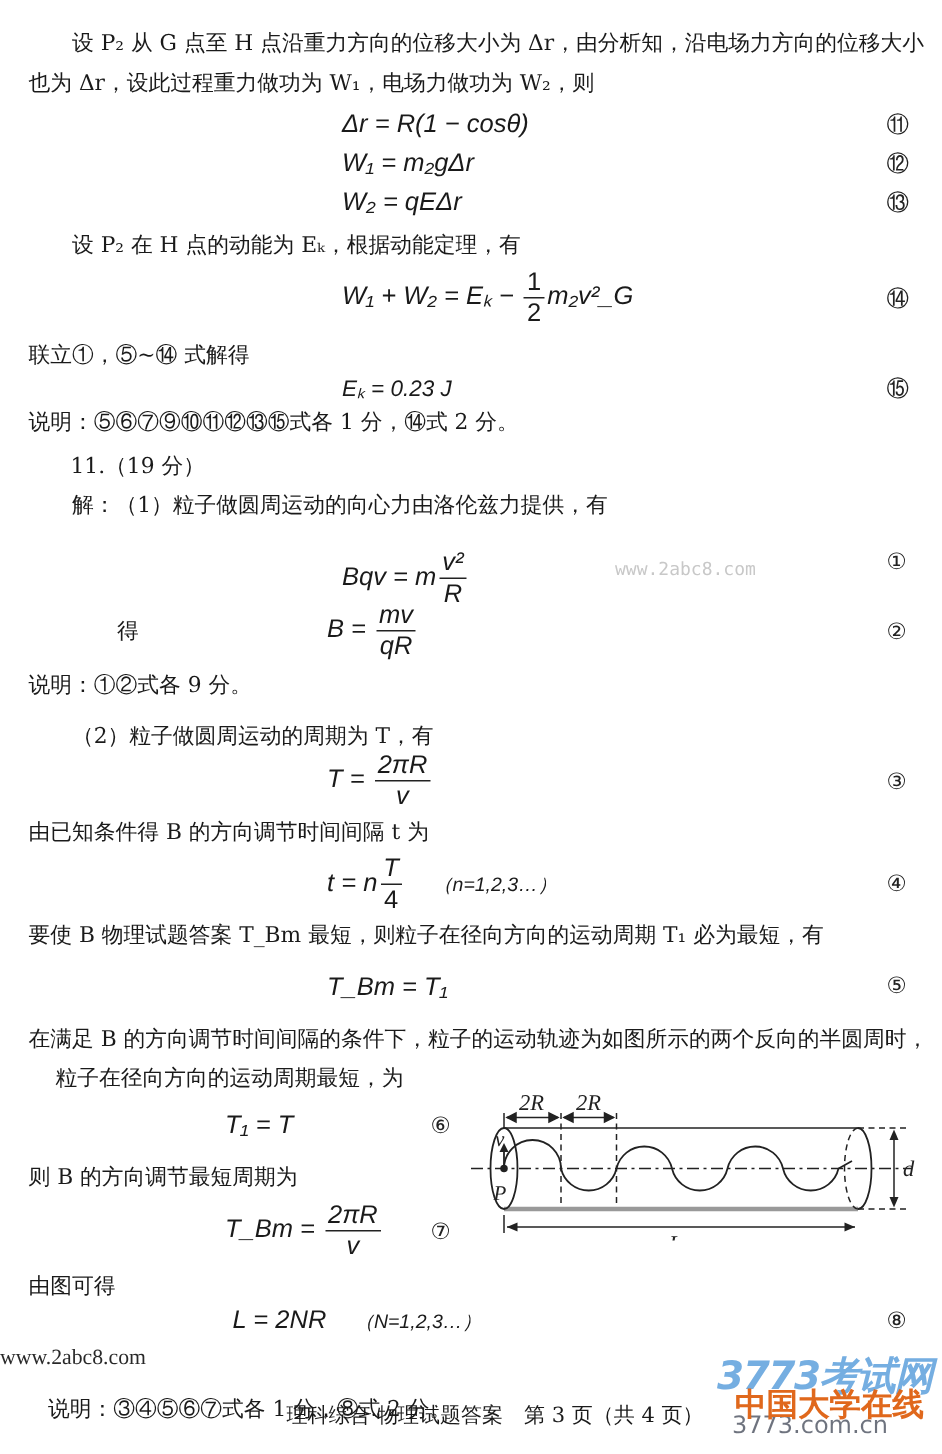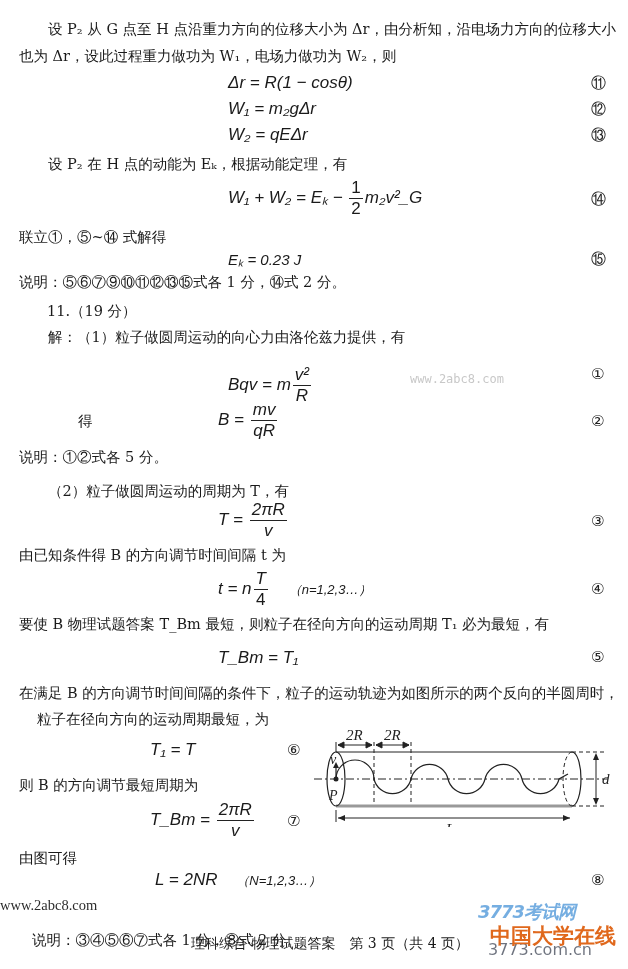--- a/index.html
+++ b/index.html
@@ -21,21 +21,21 @@
     }
     .frac { display: inline-block; vertical-align: middle; text-align: center; margin: 0 2px; }
     .frac .num { display: block; padding: 0 2px; border-bottom: 1px solid #222; line-height: 20px; }
     .frac .den { display: block; padding: 0 2px; line-height: 20px; }
     .up { font-style: normal; }
     .wm-2abc8 { position: absolute; left: 410px; top: 372px; font-family: "DejaVu Sans Mono", monospace;
       font-size: 12px; color: #c8c8c8; }
     .footer { position: absolute; left: 16px; width: 628px; top: 935px; text-align: center; font-size: 14px; }
     .logo { position: absolute; left: 478px; top: 900px; width: 150px; height: 60px; }
     .logo-top { position: absolute; left: 0; top: 0; font-family: "DejaVu Sans", sans-serif; font-style: italic;
-      font-weight: bold; font-size: 18px; color: #5ea0dc; opacity: 0.85; letter-spacing: -1px; }
+      font-weight: bold; font-size: 26px; color: #5ea0dc; opacity: 0.85; letter-spacing: -1px; }
     .logo-mid { position: absolute; left: 12px; top: 22px; font-family: "DejaVu Sans", sans-serif; font-weight: bold;
       font-size: 21px; color: #e0681c; }
     .logo-bot { position: absolute; left: 10px; top: 40px; font-family: "DejaVu Sans", sans-serif;
       font-size: 16px; color: #0f172a; opacity: 0.6; }
     .overlay-url { position: absolute; left: 0; top: 897px; font-size: 14.5px; color: #111; opacity: 0.9; }
     svg text { font-family: "Liberation Serif", "DejaVu Serif", serif; font-style: italic; }
   </style>
 </head>
 <body>
 
@@ -69,21 +69,21 @@
 </div>
 <div class="wm-2abc8">www.2abc8.com</div>
 <div class="eqn" style="top:365px;">①</div>
 
 <div class="ln cn" style="left:78px;top:412px;">得</div>
 <div class="eq" style="left:218px;top:400px;">
   <span>B = </span><span class="frac"><span class="num">mv</span><span class="den">qR</span></span>
 </div>
 <div class="eqn" style="top:412px;">②</div>
 
-<div class="ln cn" style="left:19px;top:448px;">说明：①②式各 5 分。</div>
+<div class="ln cn" style="left:19px;top:448px;">说明：①②式各 9 分。</div>
 <div class="ln cn" style="left:48px;top:482px;">（2）粒子做圆周运动的周期为 T，有</div>
 
 <div class="eq" style="left:218px;top:500px;">
   <span>T = </span><span class="frac"><span class="num">2πR</span><span class="den">v</span></span>
 </div>
 <div class="eqn" style="top:512px;">③</div>
 
 <div class="ln cn" style="left:19px;top:546px;">由已知条件得 B 的方向调节时间间隔 t 为</div>
 
 <div class="eq" style="left:218px;top:569px;">

